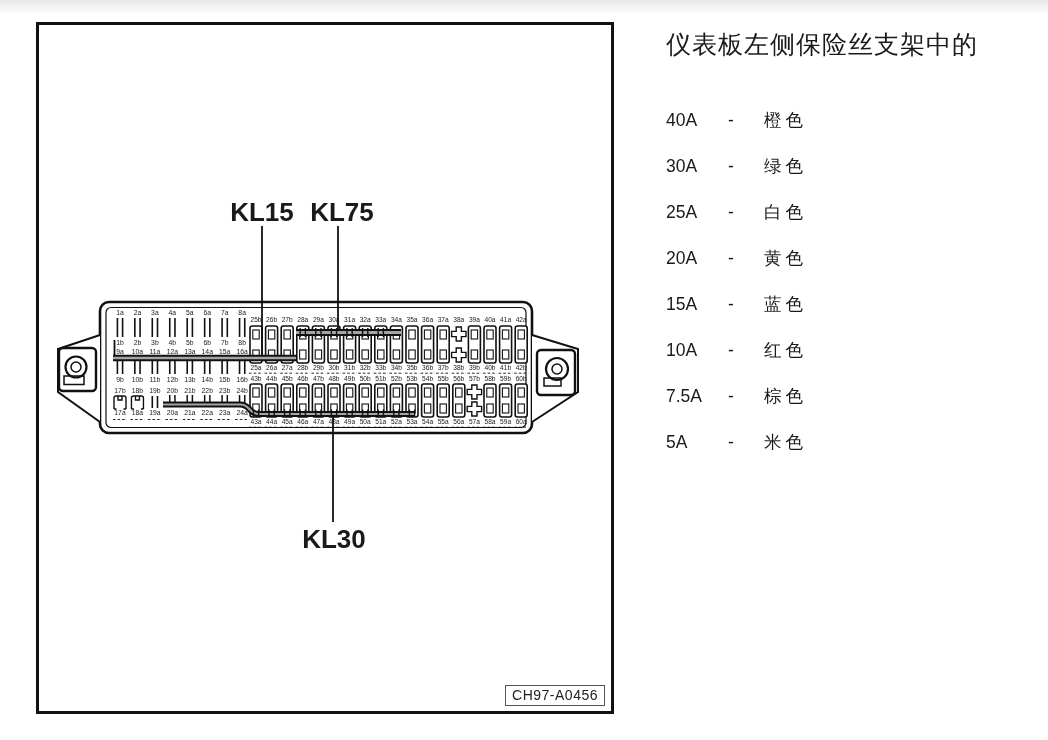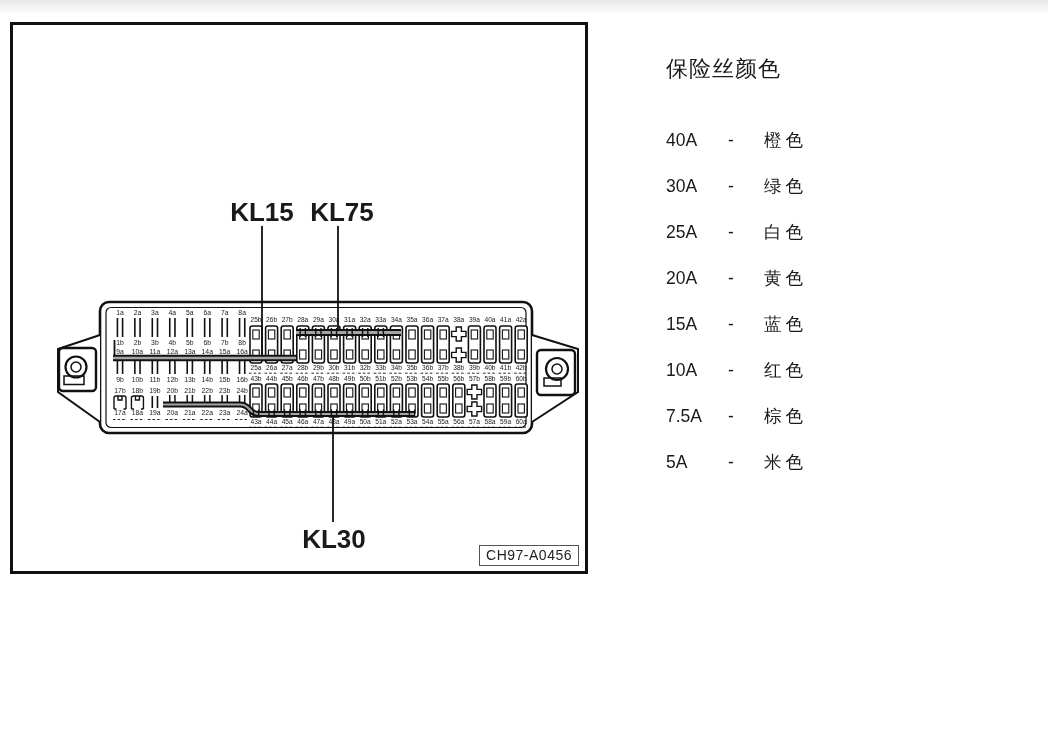--- a/index.html
+++ b/index.html
@@ -1,20 +1,20 @@
 <!DOCTYPE html>
 <html><head>
 <meta charset="utf-8">
 <style>
   html,body{margin:0;padding:0;background:#fff;}
   .page{position:relative;width:1048px;height:740px;background:#fff;overflow:hidden;
         font-family:"Liberation Sans","DejaVu Sans",sans-serif;color:#1a1a1a;}
   .top-band{position:absolute;left:0;top:0;width:100%;height:14px;
         background:linear-gradient(#e7e7e7,#fdfdfd);}
-  .figure-frame{position:absolute;left:10px;top:22px;width:578px;height:552px;
+  .figure-frame{position:absolute;left:36px;top:22px;width:578px;height:692px;
         border:3px solid #111;background:#fff;box-sizing:border-box;}
   .code-box{position:absolute;right:6px;bottom:5px;border:1px solid #555;
         padding:1px 6px 2px 6px;font-size:14px;letter-spacing:0.5px;color:#222;background:#fff;}
   svg.diagram{position:absolute;left:0;top:0;width:1048px;height:740px;}
   svg.diagram text{font-family:"Liberation Sans","DejaVu Sans",sans-serif;fill:#1a1a1a;}
   .kl-label{font-size:26px;font-weight:bold;fill:#111;}
   .sidebar{position:absolute;left:666px;top:24px;width:372px;}
   .title-line{font-size:25px;line-height:40px;letter-spacing:1px;}
   .subtitle{font-size:22px;margin-top:30px;letter-spacing:1px;}
   .legend{margin-top:44px;}
@@ -428,21 +428,21 @@
       <line x1="338" y1="226" x2="338" y2="330" stroke="#111" stroke-width="1.8"></line>
       <line x1="333" y1="416" x2="333" y2="522" stroke="#111" stroke-width="1.8"></line>
     </g>
 
     <text x="262" y="221" text-anchor="middle" class="kl-label">KL15</text>
     <text x="342" y="221" text-anchor="middle" class="kl-label">KL75</text>
     <text x="334" y="548" text-anchor="middle" class="kl-label">KL30</text>
   </svg>
 
   <div class="sidebar">
-    <div class="subtitle">保险丝颜色</div>
+    <div class="title-line">仪表板左侧保险丝支架中的</div>
     <div class="legend" id="legend">
         <div class="legend-row">
           <span class="legend-amp">40A</span>
           <span class="legend-dash">-</span>
           <span class="legend-color">橙色</span>
         </div>
         <div class="legend-row">
           <span class="legend-amp">30A</span>
           <span class="legend-dash">-</span>
           <span class="legend-color">绿色</span>

